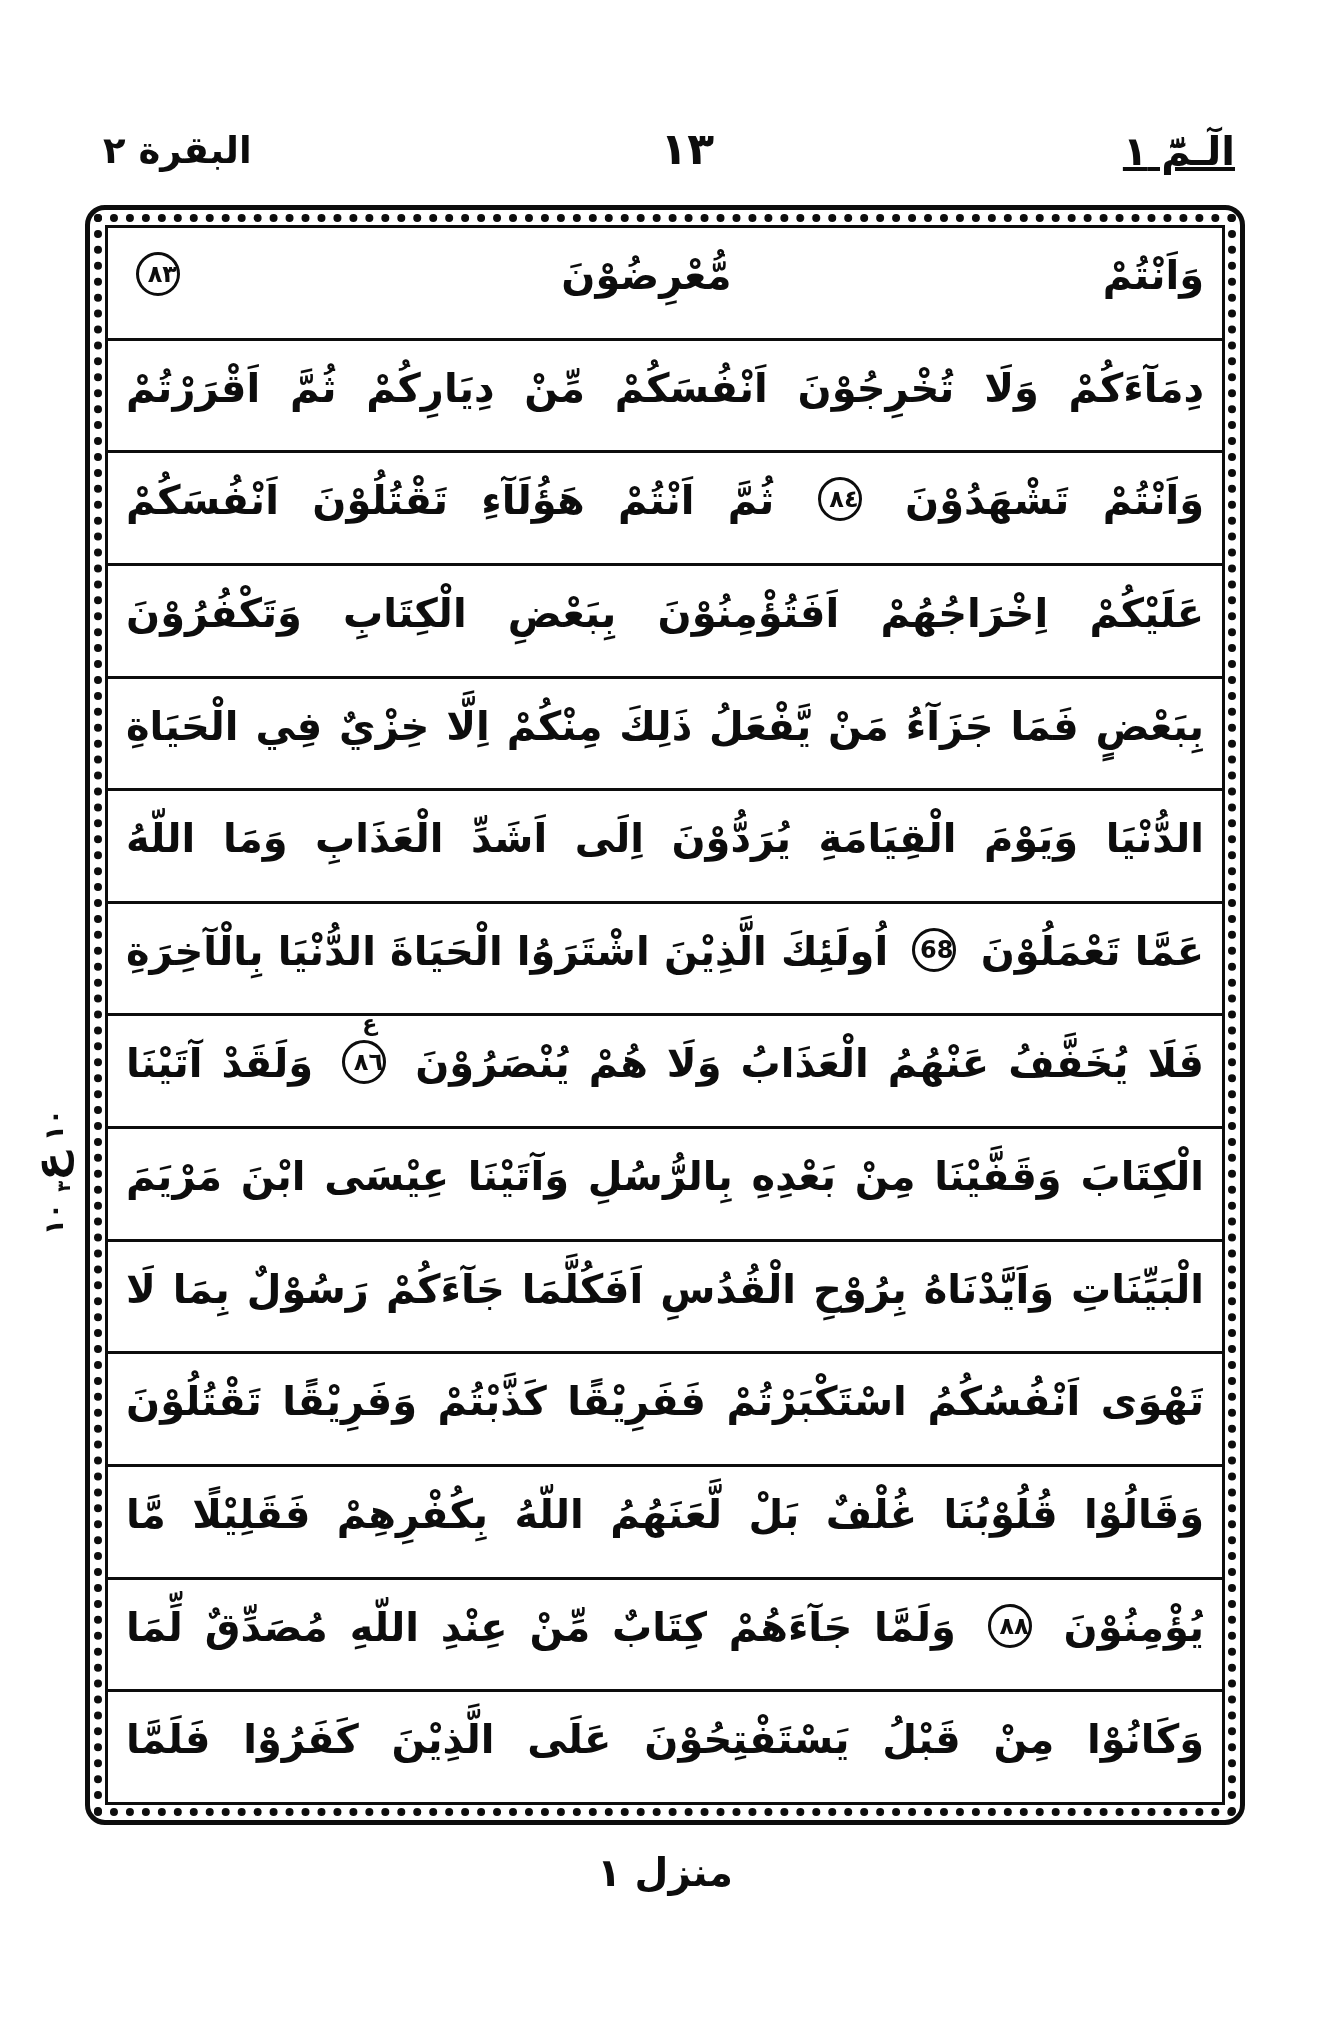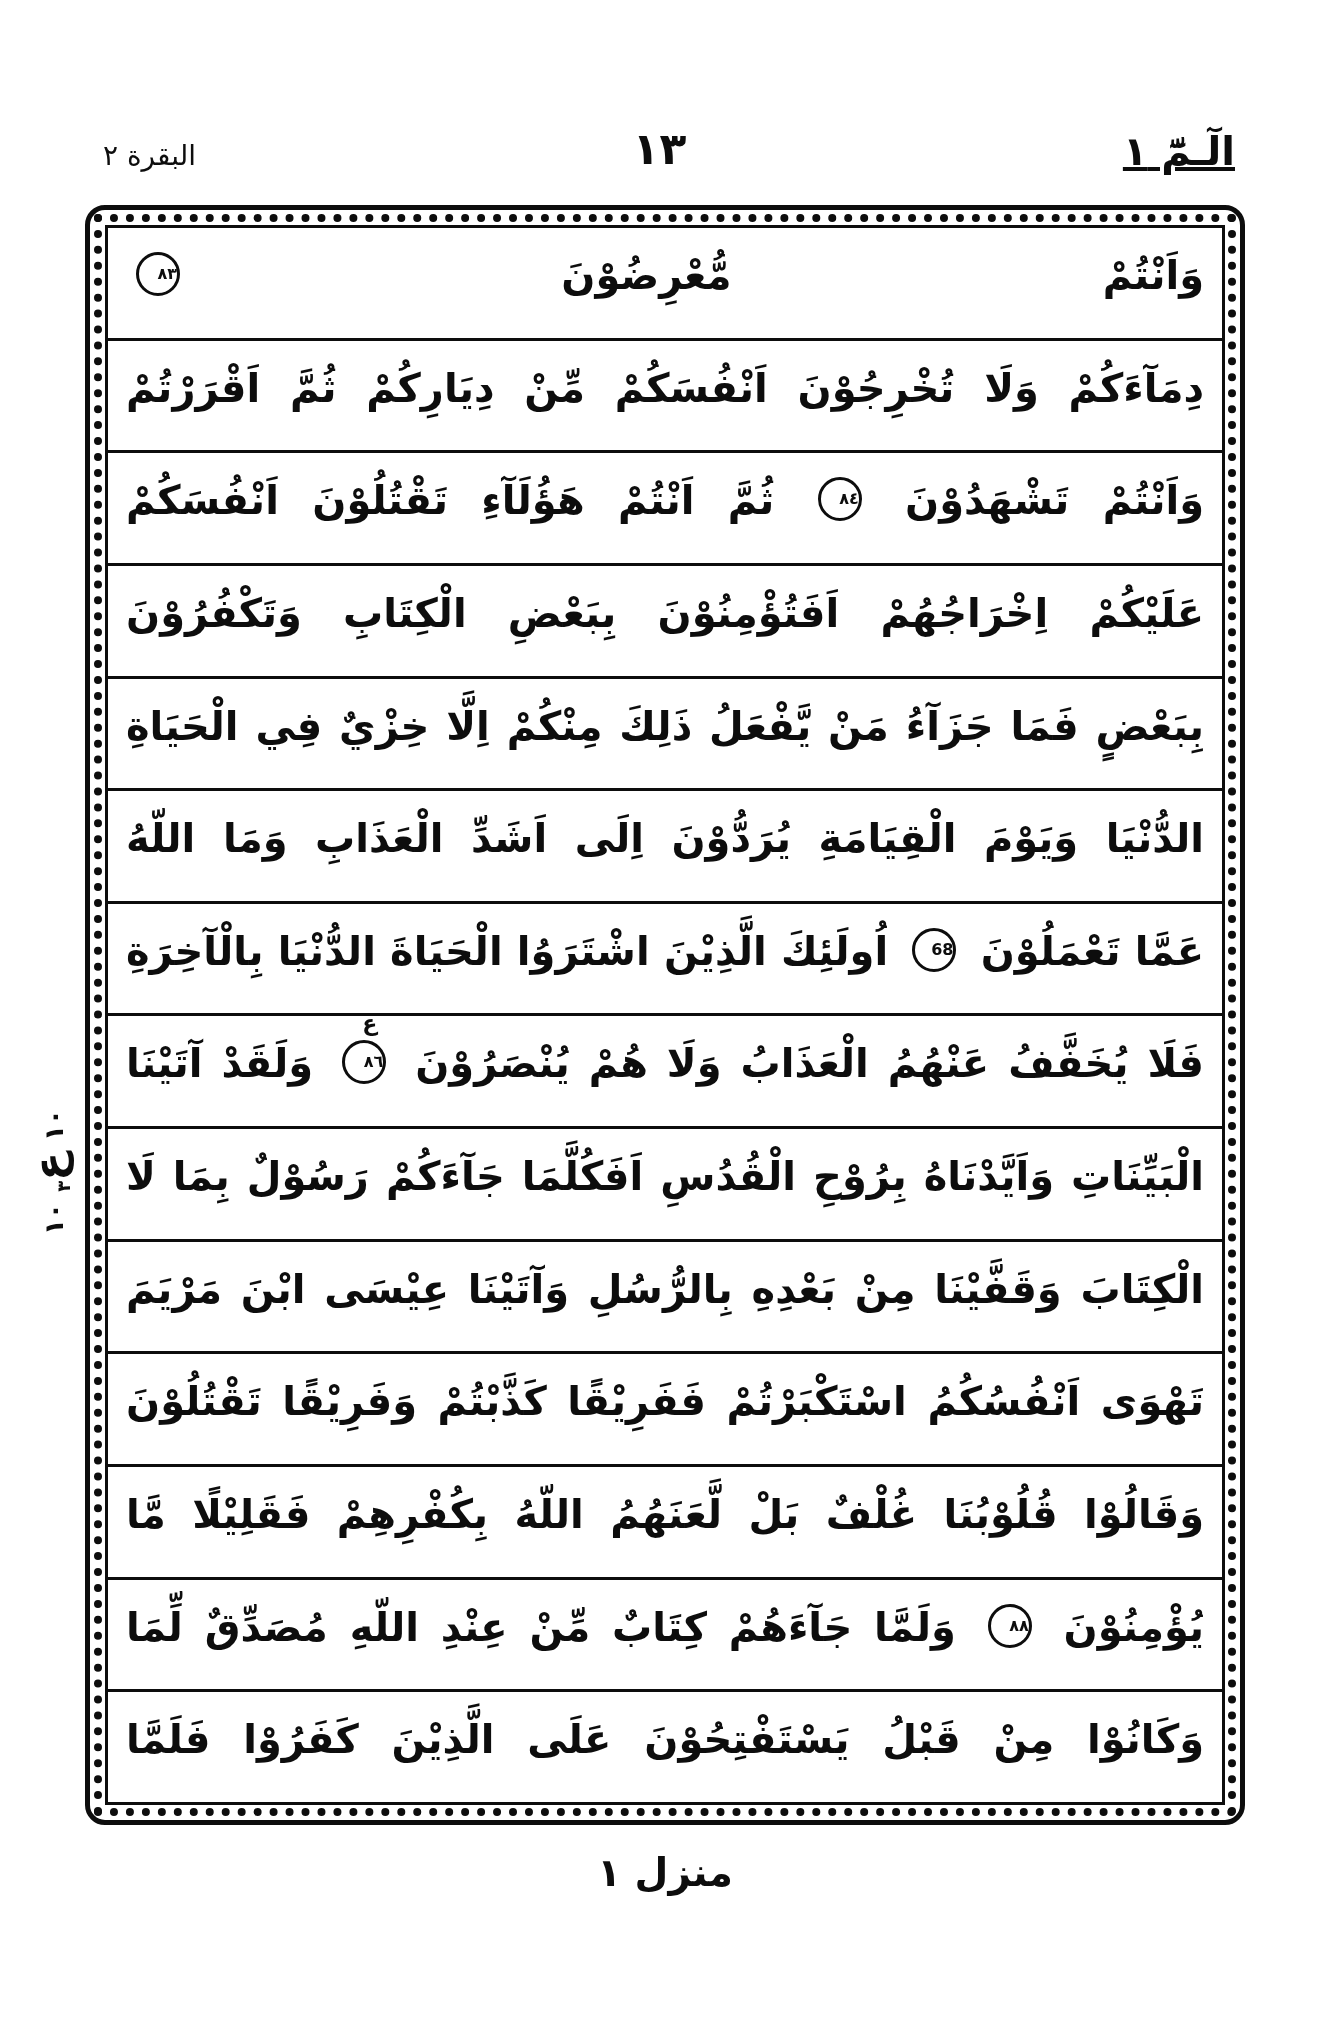--- a/index.html
+++ b/index.html
@@ -11,21 +11,21 @@
     color: #0d0d0d;
     overflow: hidden;
   }
 
   
   .header {
     position: absolute; left: 85px; top: 92px; width: 1160px; height: 84px;
     display: flex; justify-content: space-between; align-items: flex-end;
   }
   .surah-label {
-    font-size: 28px; font-weight: normal; direction: rtl; padding-left: 18px; padding-bottom: 4px;
+    font-size: 37px; font-weight: bold; direction: rtl; padding-left: 18px; padding-bottom: 4px;
   }
   .page-number {
     font-size: 44px; font-weight: bold; direction: rtl; padding-bottom: 2px;
   }
   .juz-label {
     font-size: 40px; font-weight: bold; direction: rtl; padding-right: 10px; padding-bottom: 2px; text-decoration: underline;
   }
 
   
   .frame-outer {
@@ -64,21 +64,21 @@
   .ayah-text { letter-spacing: 0.5px; }
 
   .ayah-marker {
     display: inline-block; box-sizing: border-box;
     width: 44px; height: 44px;
     border: 3px solid #0d0d0d; border-radius: 50%;
     text-align: center; vertical-align: middle;
     position: relative; margin: 0 10px; top: -4px;
   }
   .ayah-num {
-    display: block; font-size: 16px; font-weight: bold; line-height: 38px;
+    display: block; font-size: 24px; font-weight: bold; line-height: 38px;
     text-align: center; letter-spacing: 0;
   }
   .ruku-ain {
     position: absolute; top: -30px; right: 6px;
     font-size: 22px; line-height: 22px; font-weight: bold;
   }
 
   
   .margin-marker {
     position: absolute; left: 22px; top: 1108px; width: 64px;
@@ -122,22 +122,22 @@
     <div class="frame-deco">
       <div class="frame-inner" id="text-rows">
           <div class="line-row"><span class="ayah-text">وَاَنْتُمْ مُّعْرِضُوْنَ</span> <span class="ayah-marker"><span class="ayah-num">٨٣</span></span>  </div>
           <div class="line-row"><span class="ayah-text">دِمَآءَكُمْ وَلَا تُخْرِجُوْنَ اَنْفُسَكُمْ مِّنْ دِيَارِكُمْ ثُمَّ اَقْرَرْتُمْ</span> </div>
           <div class="line-row"><span class="ayah-text">وَاَنْتُمْ تَشْهَدُوْنَ</span> <span class="ayah-marker"><span class="ayah-num">٨٤</span></span> <span class="ayah-text">ثُمَّ اَنْتُمْ هَؤُلَآءِ تَقْتُلُوْنَ اَنْفُسَكُمْ</span> </div>
           <div class="line-row"><span class="ayah-text">عَلَيْكُمْ اِخْرَاجُهُمْ اَفَتُؤْمِنُوْنَ بِبَعْضِ الْكِتَابِ وَتَكْفُرُوْنَ</span> </div>
           <div class="line-row"><span class="ayah-text">بِبَعْضٍ فَمَا جَزَآءُ مَنْ يَّفْعَلُ ذَلِكَ مِنْكُمْ اِلَّا خِزْيٌ فِي الْحَيَاةِ</span> </div>
           <div class="line-row"><span class="ayah-text">الدُّنْيَا وَيَوْمَ الْقِيَامَةِ يُرَدُّوْنَ اِلَى اَشَدِّ الْعَذَابِ وَمَا اللّهُ بِغَافِلٍ</span> </div>
           <div class="line-row"><span class="ayah-text">عَمَّا تَعْمَلُوْنَ</span> <span class="ayah-marker"><span class="ayah-num">68</span></span> <span class="ayah-text">اُولَئِكَ الَّذِيْنَ اشْتَرَوُا الْحَيَاةَ الدُّنْيَا بِالْآخِرَةِ</span> </div>
           <div class="line-row"><span class="ayah-text">فَلَا يُخَفَّفُ عَنْهُمُ الْعَذَابُ وَلَا هُمْ يُنْصَرُوْنَ</span> <span class="ayah-marker"><span class="ayah-num">٨٦</span><span class="ruku-ain">ع</span></span> <span class="ayah-text">وَلَقَدْ آتَيْنَا مُوْسَى</span> </div>
+          <div class="line-row"><span class="ayah-text">الْكِتَابَ وَقَفَّيْنَا مِنْ بَعْدِهِ بِالرُّسُلِ وَآتَيْنَا عِيْسَى ابْنَ مَرْيَمَ</span> </div>
           <div class="line-row"><span class="ayah-text">الْبَيِّنَاتِ وَاَيَّدْنَاهُ بِرُوْحِ الْقُدُسِ اَفَكُلَّمَا جَآءَكُمْ رَسُوْلٌ بِمَا لَا</span> </div>
-          <div class="line-row"><span class="ayah-text">الْكِتَابَ وَقَفَّيْنَا مِنْ بَعْدِهِ بِالرُّسُلِ وَآتَيْنَا عِيْسَى ابْنَ مَرْيَمَ</span> </div>
           <div class="line-row"><span class="ayah-text">تَهْوَى اَنْفُسُكُمُ اسْتَكْبَرْتُمْ فَفَرِيْقًا كَذَّبْتُمْ وَفَرِيْقًا تَقْتُلُوْنَ</span>  </div>
           <div class="line-row"><span class="ayah-text">وَقَالُوْا قُلُوْبُنَا غُلْفٌ بَلْ لَّعَنَهُمُ اللّهُ بِكُفْرِهِمْ فَقَلِيْلًا مَّا</span> </div>
           <div class="line-row"><span class="ayah-text">يُؤْمِنُوْنَ</span> <span class="ayah-marker"><span class="ayah-num">٨٨</span></span> <span class="ayah-text">وَلَمَّا جَآءَهُمْ كِتَابٌ مِّنْ عِنْدِ اللّهِ مُصَدِّقٌ لِّمَا مَعَهُمْ</span> </div>
           <div class="line-row"><span class="ayah-text">وَكَانُوْا مِنْ قَبْلُ يَسْتَفْتِحُوْنَ عَلَى الَّذِيْنَ كَفَرُوْا فَلَمَّا جَآءَهُمْ</span> </div>
         </div>
     </div>
   </div>
 
   <div class="footer">
     <div class="manzil-label">منزل ١</div>

